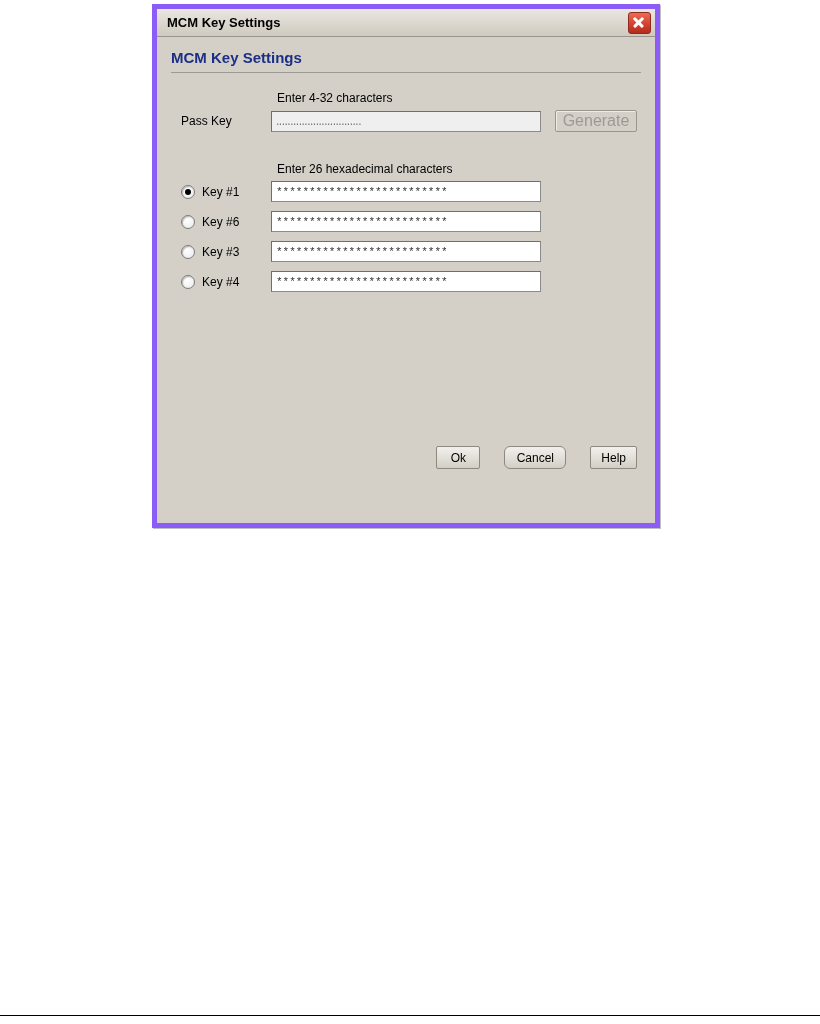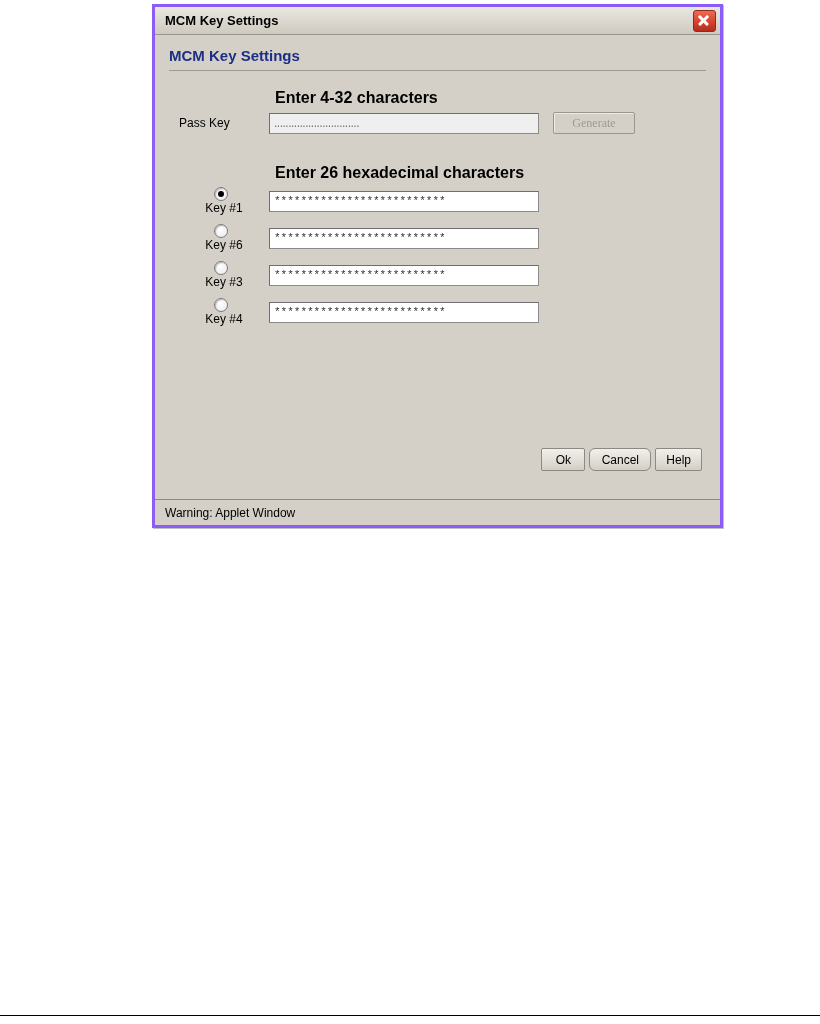--- a/index.html
+++ b/index.html
@@ -13,24 +13,24 @@
     font-family: "Liberation Sans", sans-serif;
     position: relative;
     overflow: hidden;
   }
 
   
   #dialog {
     position: absolute;
     left: 152px;
     top: 4px;
-    width: 571px;
+    width: 508px;
     height: 524px;
     background: #0f766e;
-    border: 3px solid #8b5cf6;
+    border: 5px solid #8b5cf6;
     box-sizing: border-box;
     box-shadow: 1px 1px 0 rgba(0,0,0,0.25);
   }
 
   .titlebar {
     height: 28px;
     background: linear-gradient(to bottom, #e9e7e1 0%, #dedad2 45%, #cfcabf 100%);
     border-bottom: 1px solid #9a958c;
     display: flex;
     align-items: center;
@@ -88,22 +88,22 @@
     height: 1px;
     background: #9d9a93;
     margin: 0 14px 0 14px;
   }
 
   .content {
     padding: 18px 18px 0 18px;
   }
 
   .hint {
-    font-size: 16px;
-    font-weight: bold;
+    font-size: 12px;
+    font-weight: normal;
     color: #000000;
     margin-left: 102px;
     margin-bottom: 5px;
   }
   .hint.second {
     margin-top: 30px;
   }
 
   .row {
     display: flex;
@@ -148,41 +148,40 @@
   }
 
   .generate-btn {
     margin-left: 14px;
     width: 82px;
     height: 22px;
     background: #d4d0c8;
     border: 1px solid #9b968d;
     border-radius: 2px;
     color: #9d9a93;
-    font-size: 12px;
-    font-family: Liberation Serif, serif;
+    font-size: 16px;
+    font-family: Liberation Sans, sans-serif;
     box-shadow: inset 1px 1px 0 #eeebe5;
     cursor: default;
   }
 
   
   .key-row {
     display: flex;
     align-items: center;
     margin-bottom: 9px;
   }
   .radio-label {
     width: 96px;
     display: flex;
     align-items: center;
     font-size: 12px;
     color: #000000;
     padding-left: 6px;
     box-sizing: border-box;
-    flex-direction: column;
   }
   .radio {
     width: 12px;
     height: 12px;
     border-radius: 50%;
     border: 1px solid #7c7c7c;
     background: radial-gradient(circle at 40% 35%, #ffffff 0%, #f2f2f2 60%, #e2e2e2 100%);
     box-shadow: inset 1px 1px 1px rgba(0,0,0,0.25);
     margin-right: 7px;
     position: relative;
@@ -200,21 +199,21 @@
     background: #000000;
   }
   .radio-text { white-space: nowrap; }
 
   
   .button-bar {
     position: absolute;
     right: 18px;
     bottom: 54px;
     display: flex;
-    gap: 4px;
+    gap: 24px;
   }
   .btn {
     min-width: 44px;
     height: 23px;
     padding: 0 10px;
     background: linear-gradient(to bottom, #f2f0ec 0%, #e3e0d9 50%, #d2cec5 100%);
     border: 1px solid #8d8980;
     border-radius: 2px;
     font-size: 12px;
     font-family: "Liberation Sans", sans-serif;
@@ -310,20 +309,17 @@
       </div>
 
     </div>
 
     <div class="button-bar">
       <button class="btn">Ok</button>
       <button class="btn wide">Cancel</button>
       <button class="btn">Help</button>
     </div>
 
-    <div class="statusbar">
-      <span>Warning: Applet Window</span>
-    </div>
 
   </div>
 </div>
 
 <div id="page-rule"></div>
 
 </body></html>

